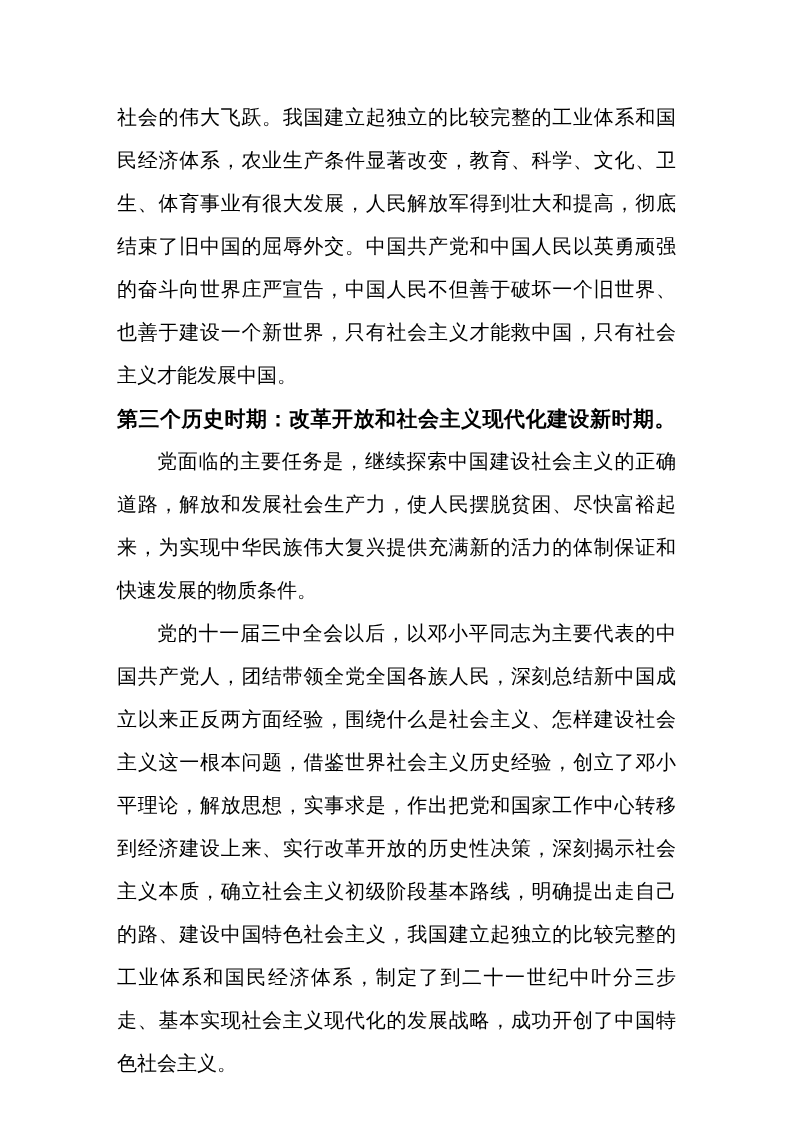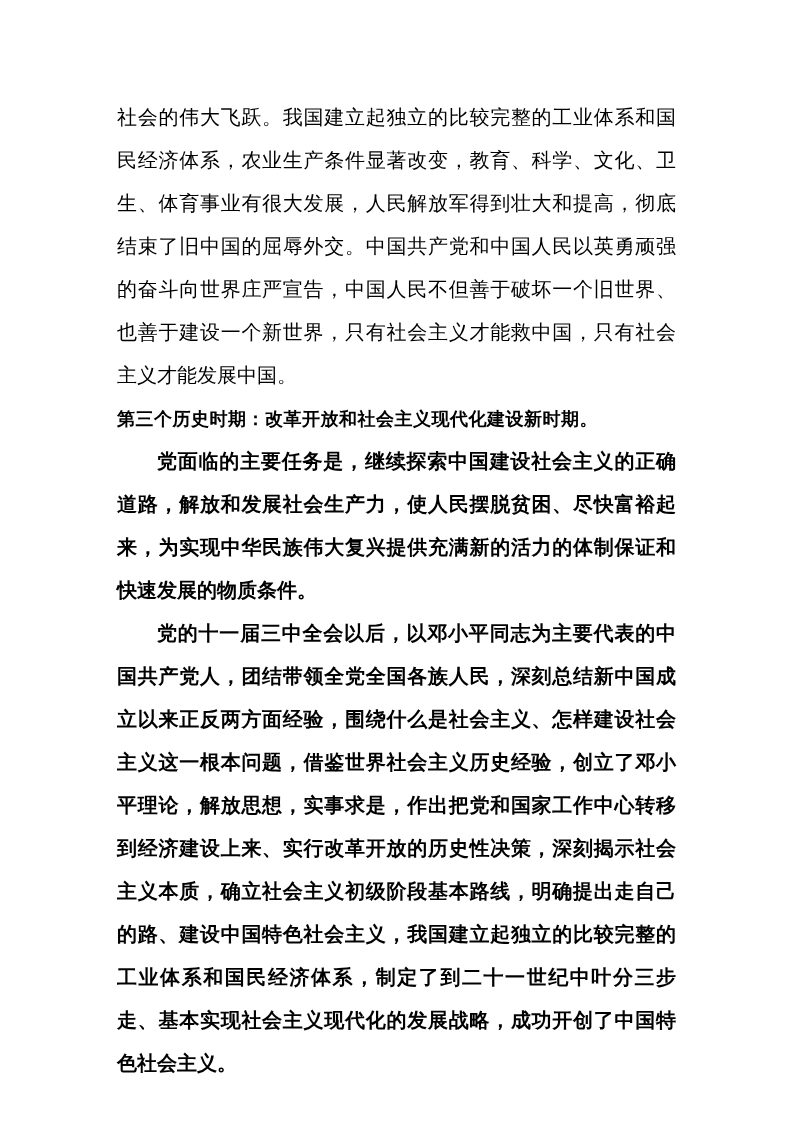--- a/index.html
+++ b/index.html
@@ -22,25 +22,24 @@
     color: #000000;
   }
   .para {
     margin: 0;
     text-align: justify;
     text-justify: inter-ideograph;
     word-break: break-all;
   }
   .para.indent {
     text-indent: 2em;
-    font-weight: bold;
   }
   .heading {
     margin: 0;
-    font-size: 18px;
+    font-size: 21px;
     font-weight: 700;
     line-height: 43px;
     text-align: left;
     letter-spacing: 0.5px;
   }
 </style>
 </head>
 <body>
 
 <div class="page">

